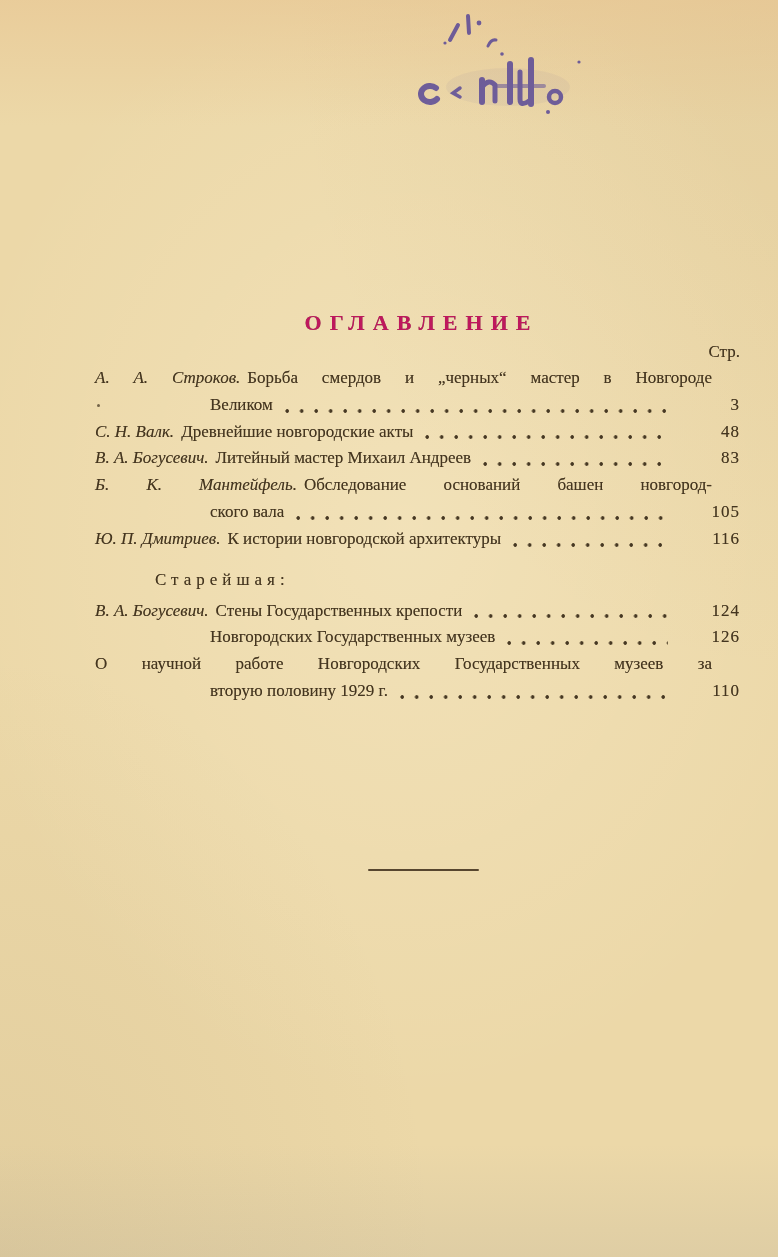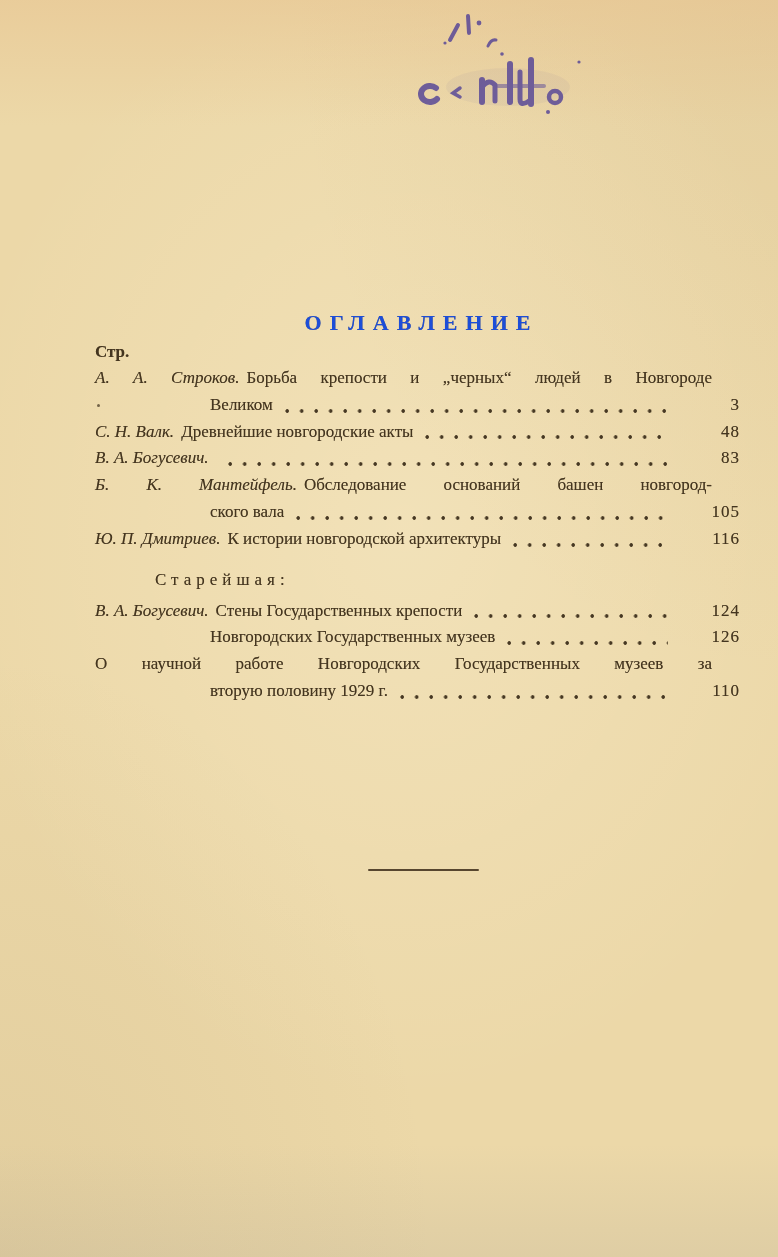--- a/index.html
+++ b/index.html
@@ -14,23 +14,23 @@
     background:
       linear-gradient(180deg, rgba(231,193,141,.50) 0%, rgba(231,193,141,0) 10%),
       linear-gradient(0deg, rgba(176,168,150,.22) 0%, rgba(176,168,150,0) 9%),
       radial-gradient(90% 70% at 52% 42%, rgba(255,247,222,.30) 0%, rgba(255,247,222,0) 65%),
       radial-gradient(140% 120% at 0% 100%, rgba(140,115,70,.10) 0%, rgba(0,0,0,0) 40%),
       radial-gradient(140% 120% at 100% 0%, rgba(150,110,60,.08) 0%, rgba(0,0,0,0) 45%);
   }
   .content{position:absolute;left:95px;right:38px;top:310px;}
   .title{
     text-align:center;font-weight:bold;font-size:22px;letter-spacing:8px;
-    color:#1d4ed8;margin:0 0 6px 8px;text-shadow:0 0 .6px rgba(58,44,24,.55);
+    color:#be185d;margin:0 0 6px 8px;text-shadow:0 0 .6px rgba(58,44,24,.55);
   }
-  .page-col{text-align:left;font-size:16px;height:23px;font-weight:bold;}
+  .page-col{text-align:right;font-size:16px;height:23px;}
   .toc{font-size:17px;text-shadow:0 0 .5px rgba(58,44,24,.45);}
   .jline{line-height:26.8px;text-align:justify;text-align-last:justify;padding-right:28px;}
   .lline{display:flex;align-items:baseline;line-height:26.8px;justify-content:flex-end;}
   .cont{padding-left:115px;}
   .author{font-style:italic;margin-right:7px;white-space:nowrap;}
   .lasttext{white-space:nowrap;}
   .leader{
     flex:1;align-self:flex-end;height:6px;margin:0 26px 5px 12px;
     background-image:radial-gradient(circle at 2.2px 3px, rgba(62,48,28,.95) 1.5px, rgba(62,48,28,0) 2.1px);
     background-size:14.5px 6px;background-repeat:repeat-x;
@@ -72,21 +72,21 @@
     </g>
   </svg>
 
   <div class="content">
     <div class="title">ОГЛАВЛЕНИЕ</div>
     <div class="page-col toc">Стр.</div>
 
     <div class="toc" id="toc-group-1">
   <div class="entry">
     <div class="jline">
-      <span class="author">А. А. Строков.</span><span class="wraptext">Борьба крепости и „черных“ людей в Новгороде</span>
+      <span class="author">А. А. Строков.</span><span class="wraptext">Борьба смердов и „черных“ мастер в Новгороде</span>
     </div>
     <div class="lline cont">
       <span class="lasttext">Великом</span>
             <span class="leader"></span>
             <span class="pagenum">3</span>
     </div>
   </div>
 
   <div class="entry">
 
@@ -96,20 +96,21 @@
             <span class="leader"></span>
             <span class="pagenum">48</span>
     </div>
   </div>
 
 
   <div class="entry">
 
     <div class="lline">
       <span class="author">В. А. Богусевич.</span>
+            <span class="lasttext">Литейный мастер Михаил Андреев</span>
             <span class="leader"></span>
             <span class="pagenum">83</span>
     </div>
   </div>
 
   <div class="entry">
     <div class="jline">
       <span class="author">Б. К. Мантейфель.</span><span class="wraptext">Обследование оснований башен новгород-</span>
     </div>
     <div class="lline cont">

